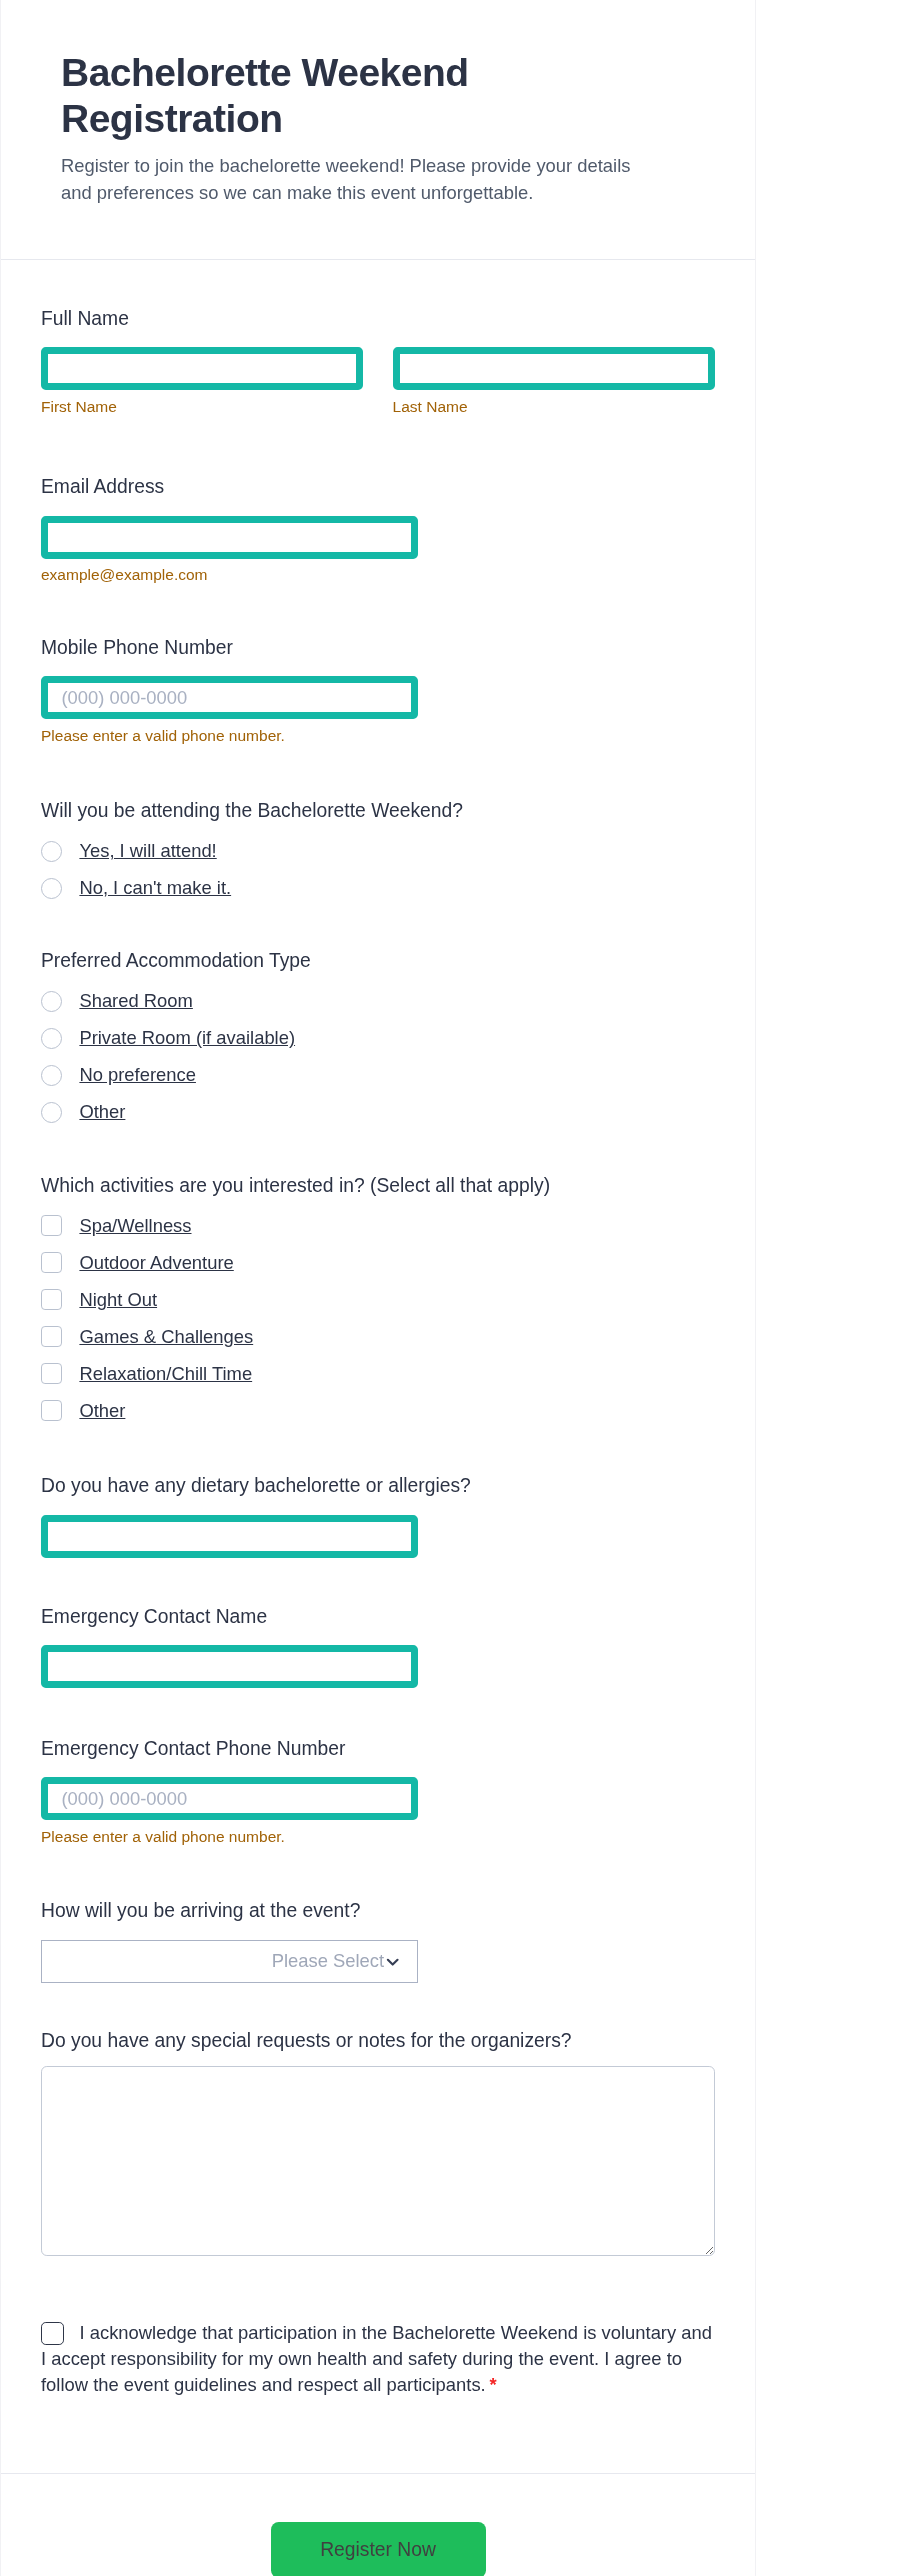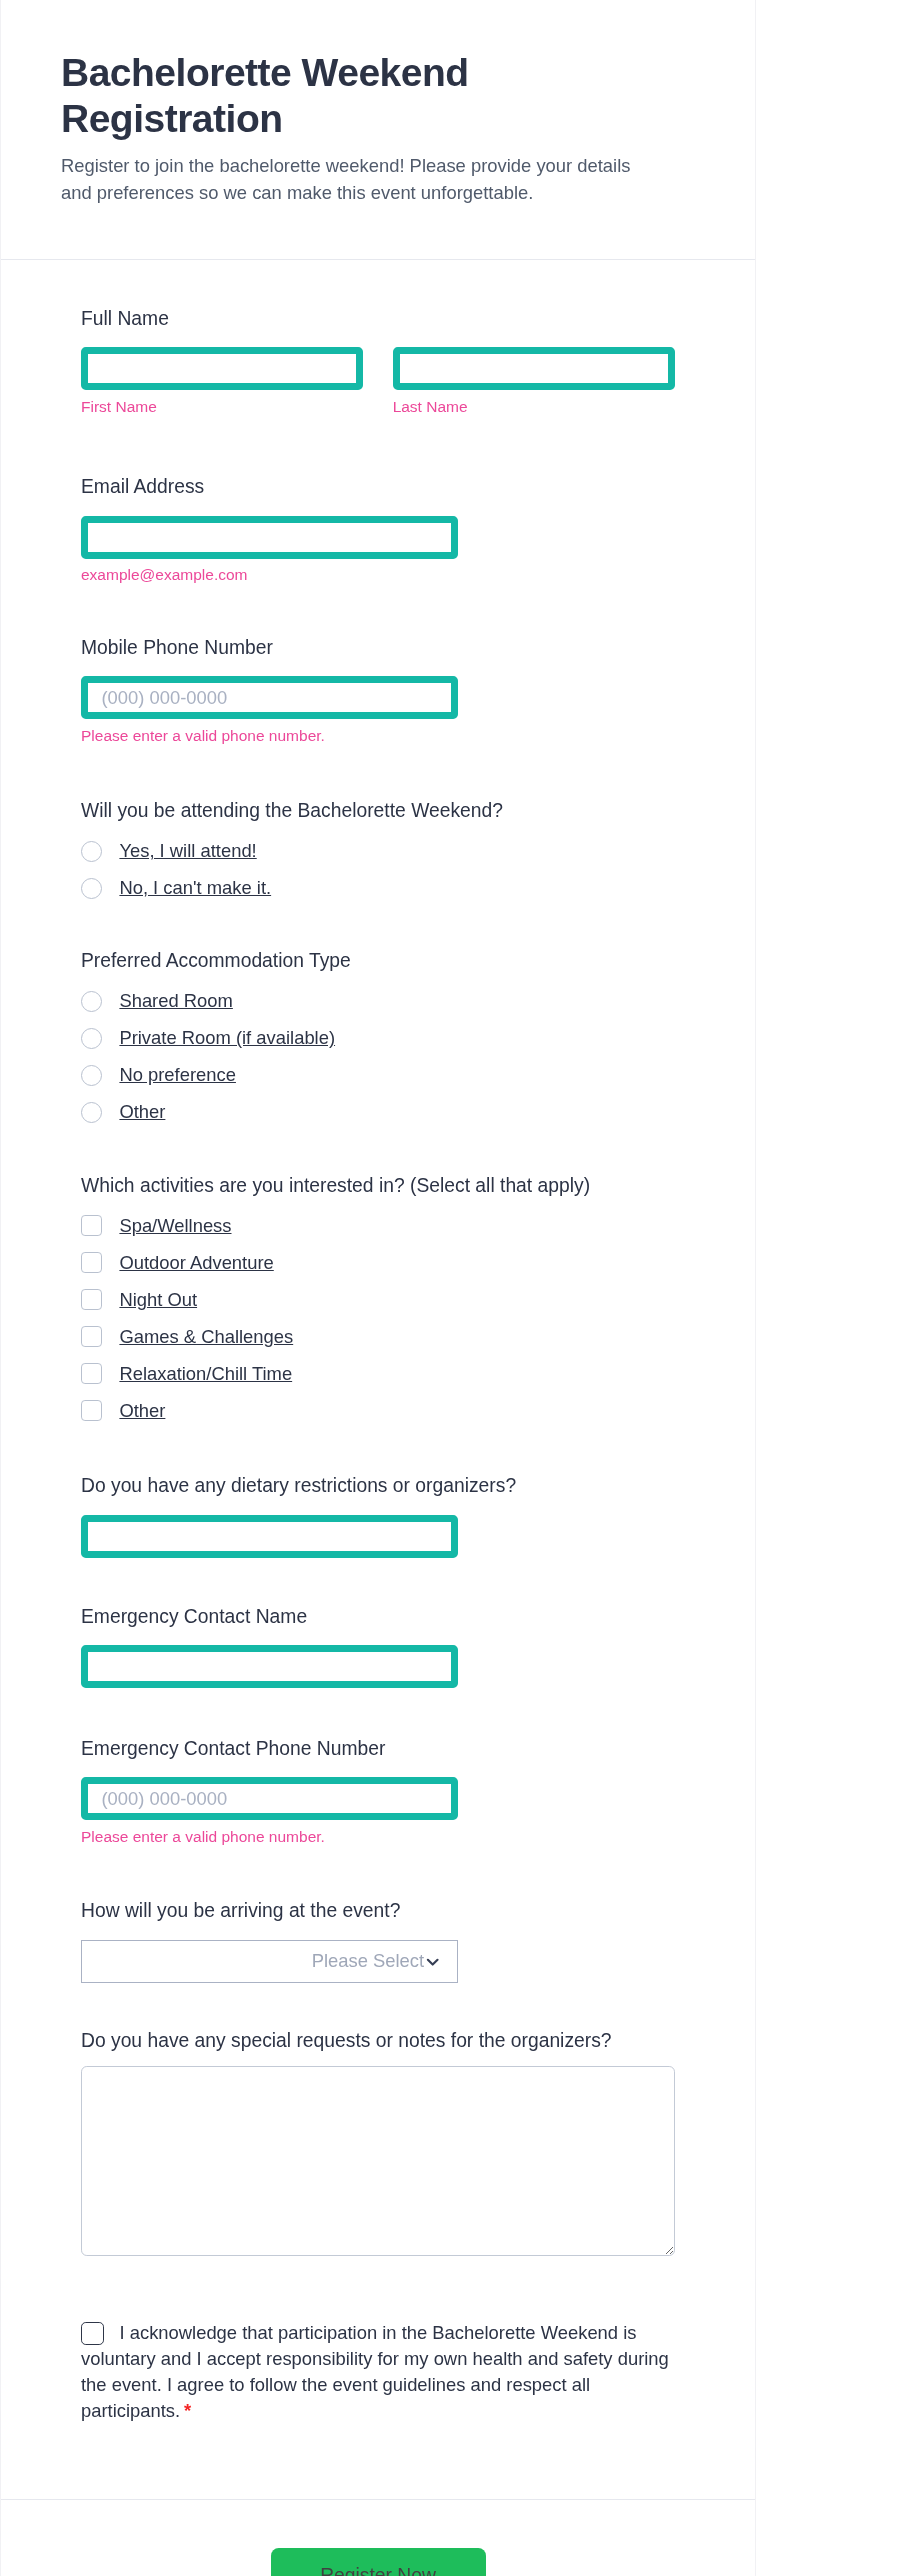--- a/index.html
+++ b/index.html
@@ -26,21 +26,21 @@
     color: #2c3345;
   }
   .form-description {
     margin-top: 9.7px;
     max-width: 600px;
     font-size: 18.4px;
     line-height: 27px;
     color: #505a6b;
   }
   .divider { height: 1px; background: #e6e8ee; width: 100%; }
-  .form-body { padding: 0 80px; }
+  .form-body { padding: 0 40px; }
 
   .field { display: block; }
   .q-label {
     display: block;
     font-size: 19.3px;
     line-height: 25px;
     font-weight: 500;
     color: #2c3345;
   }
   .control-gap { margin-top: 16.4px; }
@@ -58,21 +58,21 @@
     color: #2c3345;
     background: #ffffff;
     outline: none;
   }
   .text-input::placeholder { color: #a9b1c2; opacity: 1; }
 
   .sublabel {
     margin-top: 7.7px;
     font-size: 15.5px;
     line-height: 17.4px;
-    color: #ec4899;
+    color: #a16207;
   }
 
   .name-row { display: flex; gap: 30px; }
   .name-col { width: 377px; }
   .name-col.last { width: 378px; }
   .name-col .text-input { width: 100%; }
 
   .opt-row {
     display: flex;
     align-items: center;
@@ -266,21 +266,21 @@
           <span class="opt-text">Relaxation/Chill Time</span>
         </label>
         <label class="opt-row">
           <span class="check-square"></span>
           <span class="opt-text">Other</span>
         </label>
       </div>
     </div>
 
     <div class="field" style="margin-top:44px">
-      <span class="q-label">Do you have any dietary restrictions or organizers?</span>
+      <span class="q-label">Do you have any dietary bachelorette or allergies?</span>
       <input type="text" class="text-input control-gap" style="">
     </div>
 
     <div class="field" style="margin-top:46px">
       <span class="q-label">Emergency Contact Name</span>
       <input type="text" class="text-input control-gap" style="">
     </div>
 
     <div class="field" style="margin-top:48px">
       <span class="q-label">Emergency Contact Phone Number</span>

